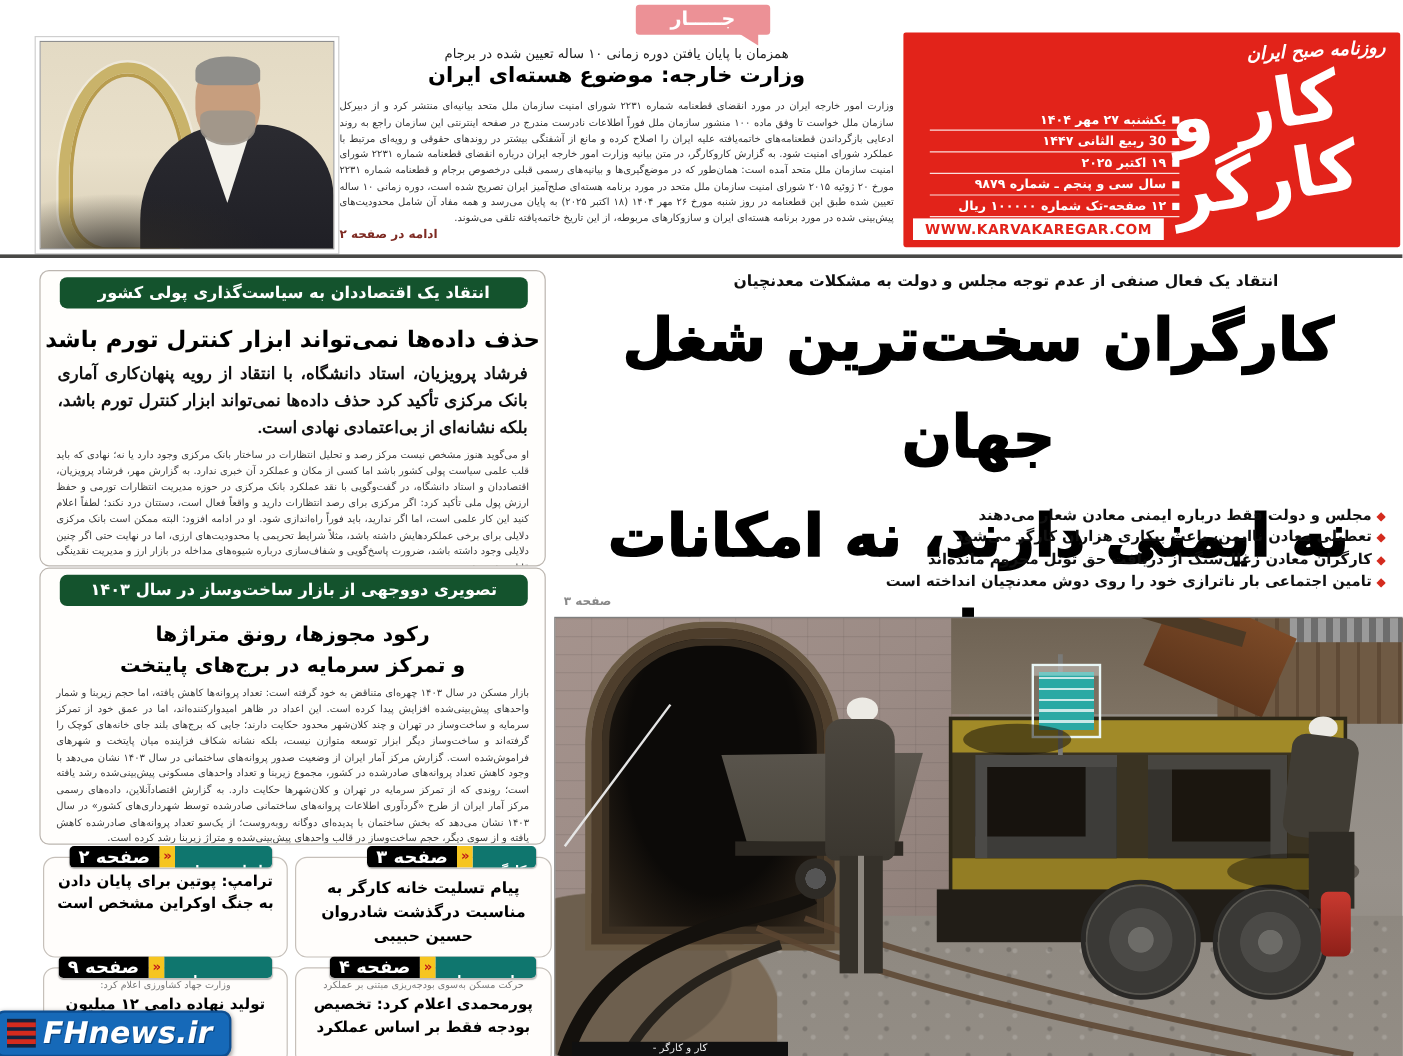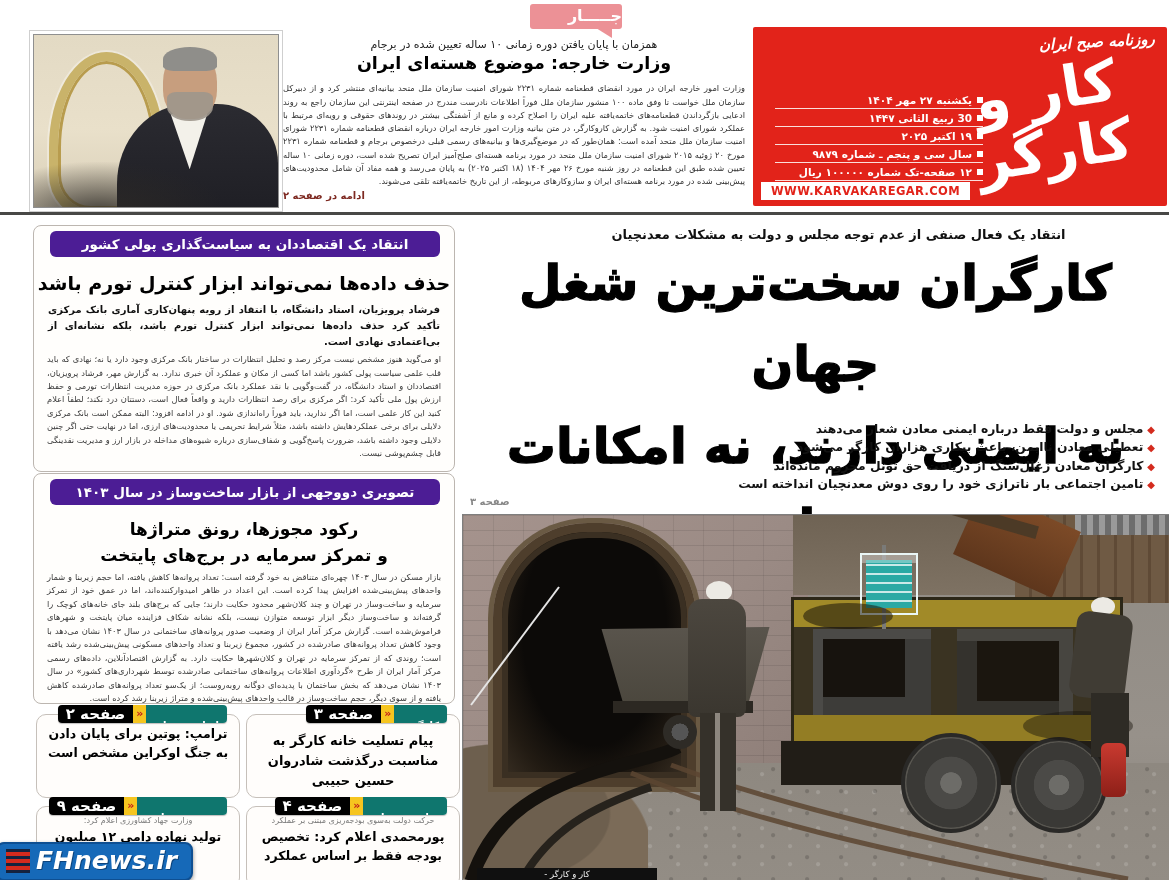--- a/index.html
+++ b/index.html
@@ -1,20 +1,20 @@
 <!DOCTYPE html>
 <html lang="fa" dir="rtl"><head>
 <meta charset="utf-8">
 <style>
   html,body{margin:0;padding:0;background:#ffffff;}
   body{font-family:"DejaVu Sans", sans-serif;}
   #page{position:relative;width:1169px;height:880px;background:#fff;overflow:hidden;direction:rtl;}
   
-  .jar{position:absolute;left:530px;top:4px;width:92px;height:25px;background:#ec9196;color:#fff;
-       font-weight:bold;font-size:16px;line-height:24px;border-radius:3px;}
+  .jar{position:absolute;left:530px;top:4px;width:112px;height:25px;background:#ec9196;color:#fff;
+       font-weight:bold;font-size:16px;text-align:center;line-height:24px;border-radius:3px;}
   .jar::after{content:"";position:absolute;right:10px;bottom:-9px;border-left:16px solid transparent;border-top:10px solid #ec9196;}
   
   .portrait{position:absolute;left:33px;top:34px;width:244px;height:172px;border:1px solid #8f8f8f;
             outline:3px solid #fff;box-shadow:0 0 0 4px #cfcfcf;overflow:hidden;
             background:linear-gradient(180deg,#e3dac4,#e9e0ca 55%,#d9cfb8);}
   .portrait *{position:absolute;}
   .p-chair{left:6%;top:10%;width:40%;height:86%;border:9px solid #c9b36a;border-radius:50% 50% 36% 36%/58% 58% 26% 26%;
            box-shadow:inset 0 0 0 3px #b89c4e, 0 0 0 2px rgba(255,255,255,.35);}
   .p-suit{left:34%;top:40%;width:66%;height:62%;background:linear-gradient(#2b2b31,#1f1f25);border-radius:45% 38% 0 0/75% 55% 0 0;}
   .p-shirt{left:56%;top:46%;width:15%;height:32%;background:#f3f1ea;clip-path:polygon(0 0,100% 0,52% 100%);}
@@ -46,25 +46,25 @@
   .lead-h{position:absolute;left:466px;right:4px;top:243px;text-align:center;font-size:49px;font-weight:bold;
           line-height:1.66;color:#000;-webkit-text-stroke:1.3px #000;}
   .bullets{position:absolute;right:14px;top:420px;width:470px;}
   .bullet{font-size:12.3px;font-weight:bold;color:#111;line-height:1.5;text-align:right;}
   .diamond{color:#d42b1e;font-size:10px;margin-left:4px;-webkit-text-stroke:0;}
   .page3{position:absolute;left:470px;top:496px;font-size:10px;color:#888;font-weight:bold;}
   
   .abox{position:absolute;border:1.5px solid #bcb6b0;border-radius:8px;background:#fffefc;overflow:hidden;}
   .box1{left:33px;top:225px;width:420px;height:245px;}
   .box2{left:33px;top:473px;width:420px;height:229px;}
-  .red-kicker{margin:5px 14px 12px 16px;height:26px;line-height:26px;background:#4c1d95;color:#fff;font-weight:bold;
+  .red-kicker{margin:5px 14px 12px 16px;height:26px;line-height:26px;background:#14532d;color:#fff;font-weight:bold;
               font-size:13.5px;text-align:center;border-radius:6px;}
   .abox-h{font-size:19px;font-weight:bold;text-align:center;margin-top:7px;color:#000;line-height:1.5;}
   .box2 .abox-h{font-size:17px;margin-top:5px;}
-  .abox-lede{font-size:10px;font-weight:bold;color:#111;text-align:justify;line-height:1.62;padding:4px 14px 0;}
+  .abox-lede{font-size:14px;font-weight:bold;color:#111;text-align:justify;line-height:1.62;padding:4px 14px 0;font-family:Liberation Serif, serif;}
   .abox-body{font-size:8.3px;color:#3a3a3a;text-align:justify;line-height:1.62;padding:3px 13px 0;}
   .abox .continue{padding:1px 0 0 14px;}
   
   .teaser{position:absolute;border:1.5px solid #c6c0ba;border-radius:10px;background:#fffdfb;}
   .t1{left:246px;top:714px;width:212px;height:82px;}
   .t2{left:36px;top:714px;width:202px;height:82px;}
   .t3{left:246px;top:806px;width:212px;height:80px;}
   .t4{left:36px;top:806px;width:202px;height:80px;}
   .tab{position:absolute;top:-10px;right:12px;height:18px;display:flex;direction:rtl;align-items:stretch;
        font-weight:bold;border-radius:4px;overflow:hidden;box-shadow:0 1px 1px rgba(0,0,0,.25);}
@@ -286,21 +286,21 @@
     </div>
     <div class="t-h">ترامپ: پوتین برای پایان دادن به جنگ اوکراین مشخص است</div>
   </div>
 
   <div class="teaser t3">
     <div class="tab">
       <span class="seg-red">پول و سرمایه</span>
       <span class="seg-chev">«</span>
       <span class="seg-black">صفحه ۴</span>
     </div>
-    <div class="t-kicker">حرکت دولت به‌سوی بودجه‌ریزی مبتنی بر عملکرد</div>
+    <div class="t-kicker">حرکت مسکن به‌سوی بودجه‌ریزی مبتنی بر عملکرد</div>
     <div class="t-h">پورمحمدی اعلام کرد: تخصیص بودجه فقط بر اساس عملکرد</div>
   </div>
 
   <div class="teaser t4">
     <div class="tab">
       <span class="seg-red">صنعت و تجارت</span>
       <span class="seg-chev">«</span>
       <span class="seg-black">صفحه ۹</span>
     </div>
     <div class="t-kicker">وزارت جهاد کشاورزی اعلام کرد:</div>

